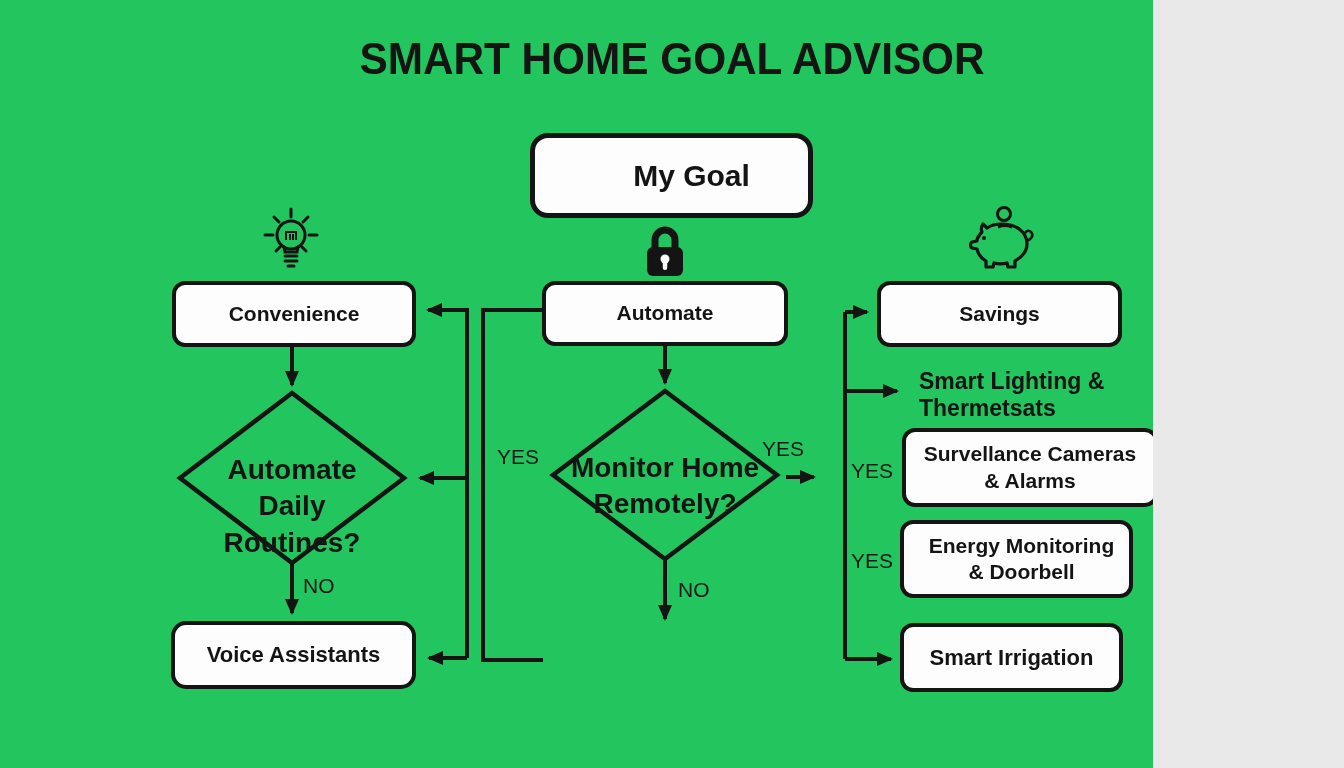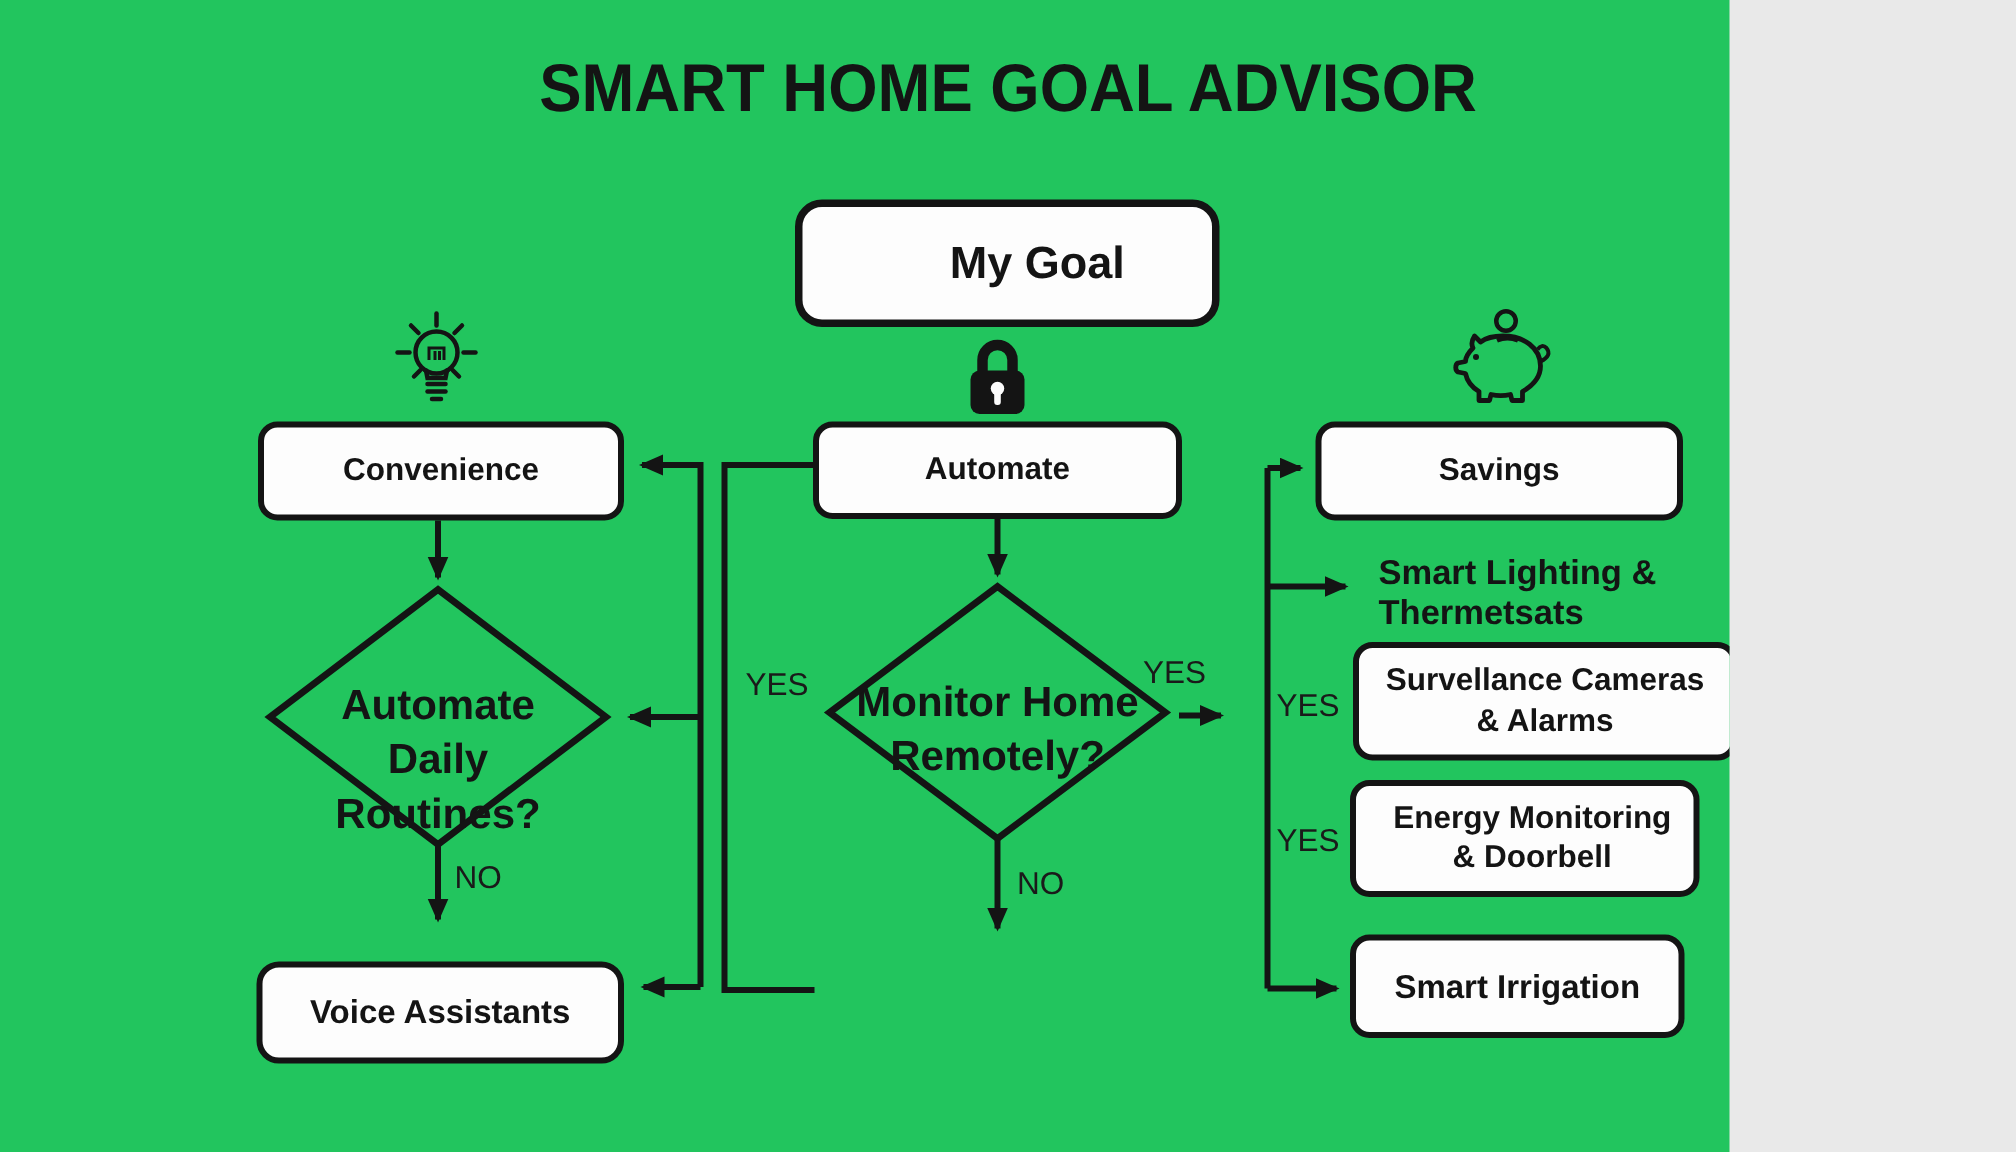--- a/index.html
+++ b/index.html
@@ -93,21 +93,21 @@
     <span>Automate</span>
   </div>
 
   <div class="node" style="left:877px; top:281px; width:245px; height:66px;">
     <span>Savings</span>
   </div>
 
   <div class="diamond-label" style="left:197px; top:452px;">Automate Daily Routines?</div>
   <div class="diamond-label" style="left:570px; top:450px;">Monitor Home Remotely?</div>
 
-  <div class="node" style="left:171px; top:621px; width:245px; height:68px; border-radius:15px; font-size:22px;margin-top:20px;">
+  <div class="node" style="left:171px; top:621px; width:245px; height:68px; border-radius:15px; font-size:22px;">
     <span>Voice Assistants</span>
   </div>
 
 
   <div class="list-item-label" style="left:919px; top:368px;">Smart Lighting &amp; Thermetsats</div>
 
   <div class="node" style="left:902px; top:428px; width:256px; height:79px;">
     <span>Survellance Cameras &amp; Alarms</span>
   </div>
 

